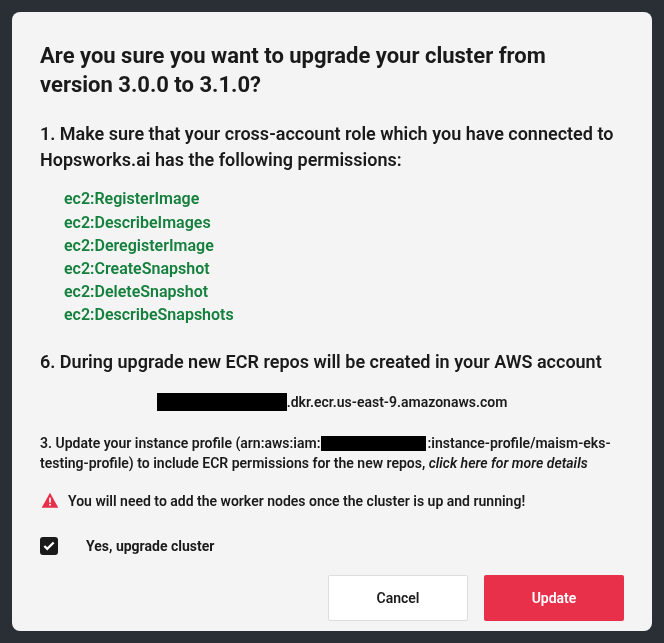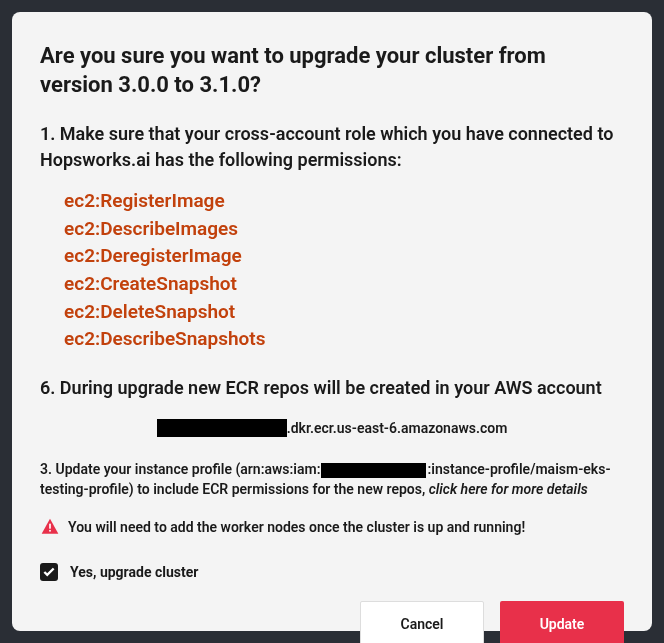--- a/index.html
+++ b/index.html
@@ -38,22 +38,22 @@
       color: #1a1a1a;
       font-weight: 600;
       line-height: 1.45;
       margin-bottom: 14px;
     }
     .permissions {
       margin-left: 24px;
       margin-bottom: 22px;
     }
     .perm-item {
-      color: #c2410c;
-      font-size: 19px;
+      color: #15803d;
+      font-size: 16px;
       font-weight: 600;
       line-height: 1.45;
     }
     .ecr-line {
       display: flex;
       align-items: center;
       justify-content: center;
       margin: 4px 0 22px 0;
       gap: 0;
     }
@@ -100,21 +100,21 @@
       height: 20px;
     }
     .warning-text {
       font-size: 14px;
       font-weight: 600;
       color: #1a1a1a;
     }
     .checkbox-row {
       display: flex;
       align-items: center;
-      gap: 12px;
+      gap: 28px;
       margin-bottom: 20px;
     }
     .checkbox {
       width: 18px;
       height: 18px;
       background: #1a1a1a;
       border-radius: 3px;
       display: flex;
       align-items: center;
       justify-content: center;
@@ -131,21 +131,21 @@
       color: #1a1a1a;
     }
     .buttons {
       margin-top: auto;
       display: flex;
       justify-content: flex-end;
       gap: 16px;
     }
     .btn {
       padding: 14px 0;
-      width: 124px;
+      width: 140px;
       font-size: 14px;
       font-weight: 600;
       border-radius: 2px;
       cursor: pointer;
       text-align: center;
       border: none;
       font-family: inherit;
     }
     .btn-cancel {
       background: #fff;
@@ -172,21 +172,21 @@
     <div class="perm-item">ec2:DeregisterImage</div>
     <div class="perm-item">ec2:CreateSnapshot</div>
     <div class="perm-item">ec2:DeleteSnapshot</div>
     <div class="perm-item">ec2:DescribeSnapshots</div>
   </div>
 
   <p class="step">6. During upgrade new ECR repos will be created in your AWS account</p>
 
   <div class="ecr-line">
     <span class="redacted redacted-ecr"></span>
-    <span class="ecr-domain">.dkr.ecr.us-east-6.amazonaws.com</span>
+    <span class="ecr-domain">.dkr.ecr.us-east-9.amazonaws.com</span>
   </div>
 
   <p class="step3-line">
     <span>3. Update your instance profile (arn:aws:iam:</span><span class="redacted redacted-arn"></span><span>:instance-profile/maism-eks-testing-profile) to include ECR permissions for the new repos, </span><a href="#" class="click-here">click here for more details</a>
   </p>
 
   <div class="warning-row">
     <span class="warning-icon">
       <svg viewBox="0 0 24 24" fill="#e8304a">
         <path d="M12 2 L22 20 L2 20 Z"></path>

